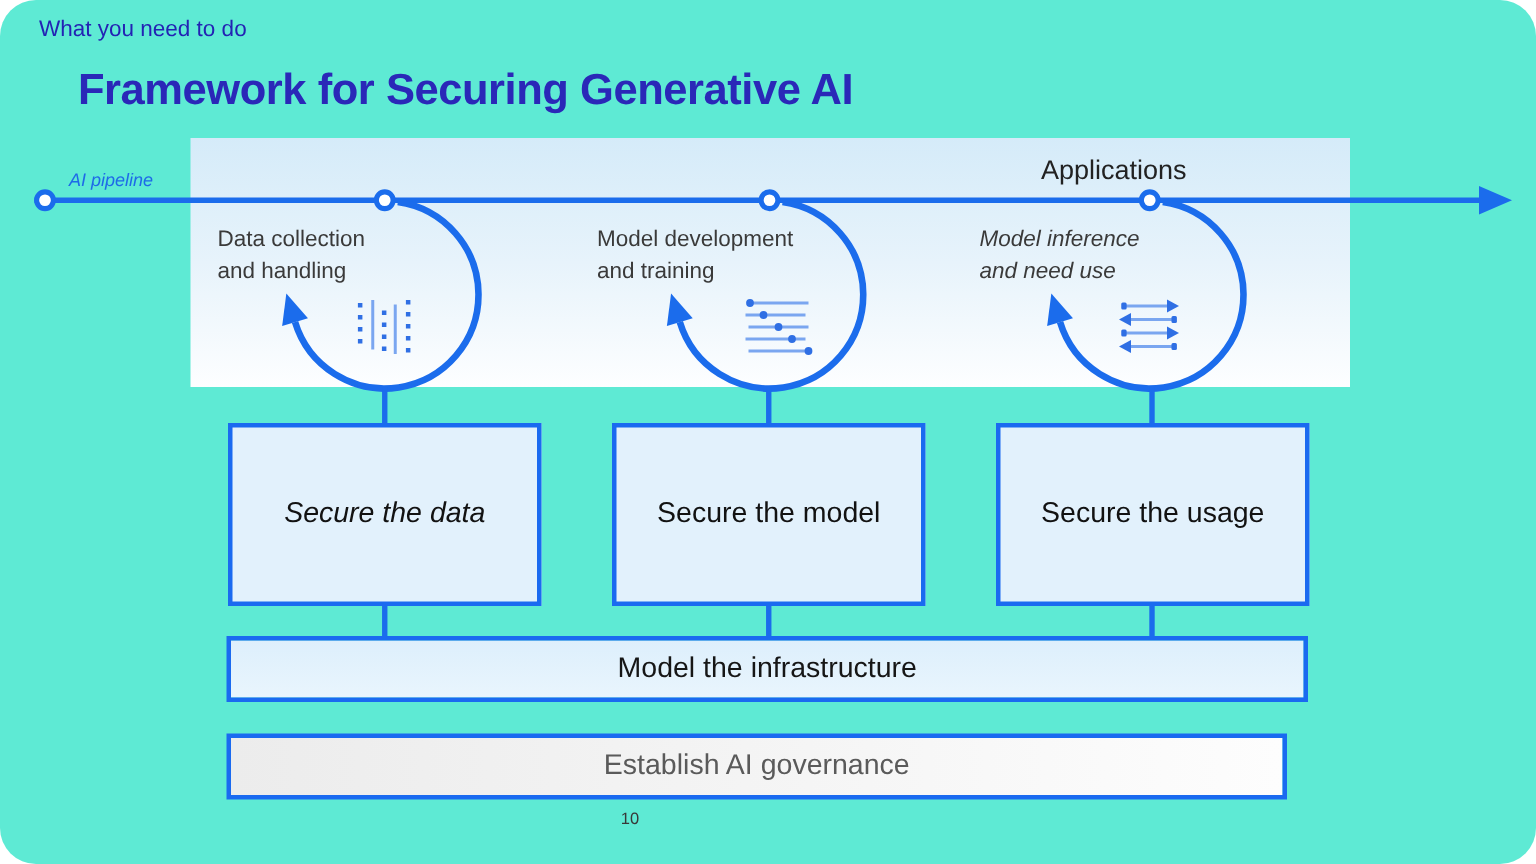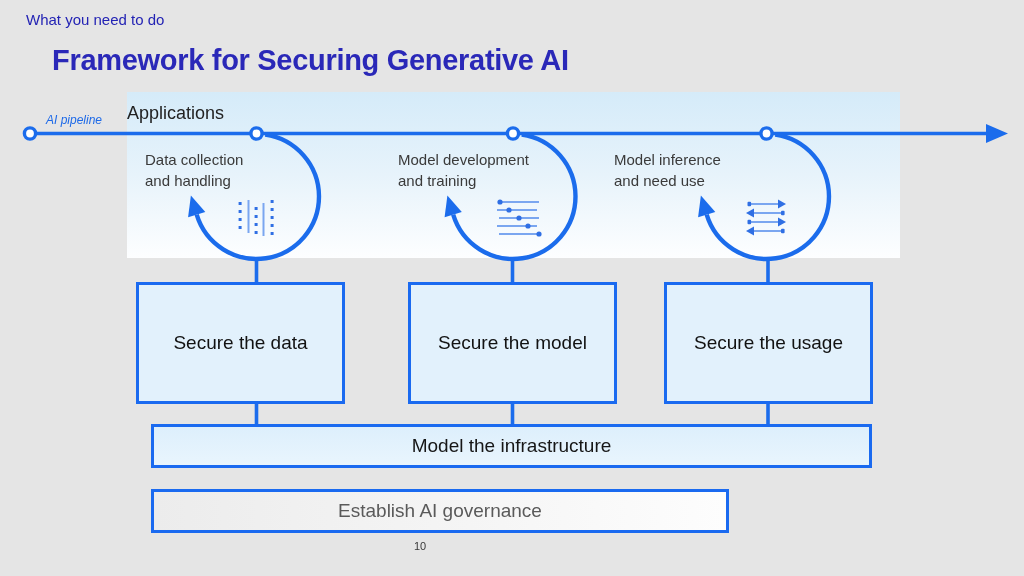--- a/index.html
+++ b/index.html
@@ -1,47 +1,47 @@
 <!DOCTYPE html>
 <html><head>
 <meta charset="utf-8">
 <style>
   html,body{margin:0;padding:0;background:#ffffff;}
   .slide{
     position:relative;width:1024px;height:576px;overflow:hidden;
-    background:#e5e5e5;font-family:"Liberation Sans",sans-serif;
+    background:#5eead4;font-family:"Liberation Sans",sans-serif;border-radius:24px;
   }
   .abs{position:absolute;}
   .eyebrow{left:26px;top:11px;font-size:15px;color:#2323b4;}
   .title{left:24px;top:44px;font-size:29px;font-weight:700;color:#2a28b8;letter-spacing:-0.3px;margin-left:28px;}
   .panel{
     left:127px;top:92px;width:773px;height:166px;
     background:linear-gradient(180deg,#d5ebf9 0%,#e7f3fb 50%,#fdfeff 100%);
   }
-  .applications{left:127px;top:103px;width:664px;text-align:left;font-size:18px;color:#222222;}
+  .applications{left:127px;top:103px;width:664px;text-align:right;font-size:18px;color:#222222;}
   .pipeline-label{left:46px;top:113px;font-size:12px;font-style:italic;color:#1e6ae8;}
   .stage-label{font-size:15px;line-height:21px;color:#3a3a3a;}
   .stage-label-1{left:145px;top:149px;}
   .stage-label-2{left:398px;top:149px;}
-  .stage-label-3{left:614px;top:149px;}
+  .stage-label-3{left:653px;top:149px;font-style:italic;}
   .secure-box{
     top:282px;width:209px;height:122px;box-sizing:border-box;
     border:3px solid #1a6af0;background:#e2f1fc;
     display:flex;align-items:center;justify-content:center;
     font-size:19px;color:#121212;
   }
-  .box-1{left:136px;} .box-2{left:408px;} .box-3{left:664px;}
+  .box-1{left:152px;font-style:italic;} .box-2{left:408px;} .box-3{left:664px;}
   .infra-box{
     left:151px;top:424px;width:721px;height:44px;box-sizing:border-box;
     border:3px solid #1a6af0;background:linear-gradient(180deg,#ddefFC,#e9f5fd);
     display:flex;align-items:center;justify-content:center;
     font-size:19px;color:#161616;
   }
   .governance-box{
-    left:151px;top:489px;width:578px;height:44px;box-sizing:border-box;
+    left:151px;top:489px;width:707px;height:44px;box-sizing:border-box;
     border:3px solid #1a6af0;background:linear-gradient(90deg,#ececec 0%,#f5f5f5 55%,#fdfdfd 100%);
     display:flex;align-items:center;justify-content:center;
     font-size:19px;color:#5a5a5a;
   }
   .page-number{left:0;top:540px;width:840px;text-align:center;font-size:11px;color:#383838;}
   svg.overlay{position:absolute;left:0;top:0;pointer-events:none;}
 </style>
 </head>
 <body>
 

